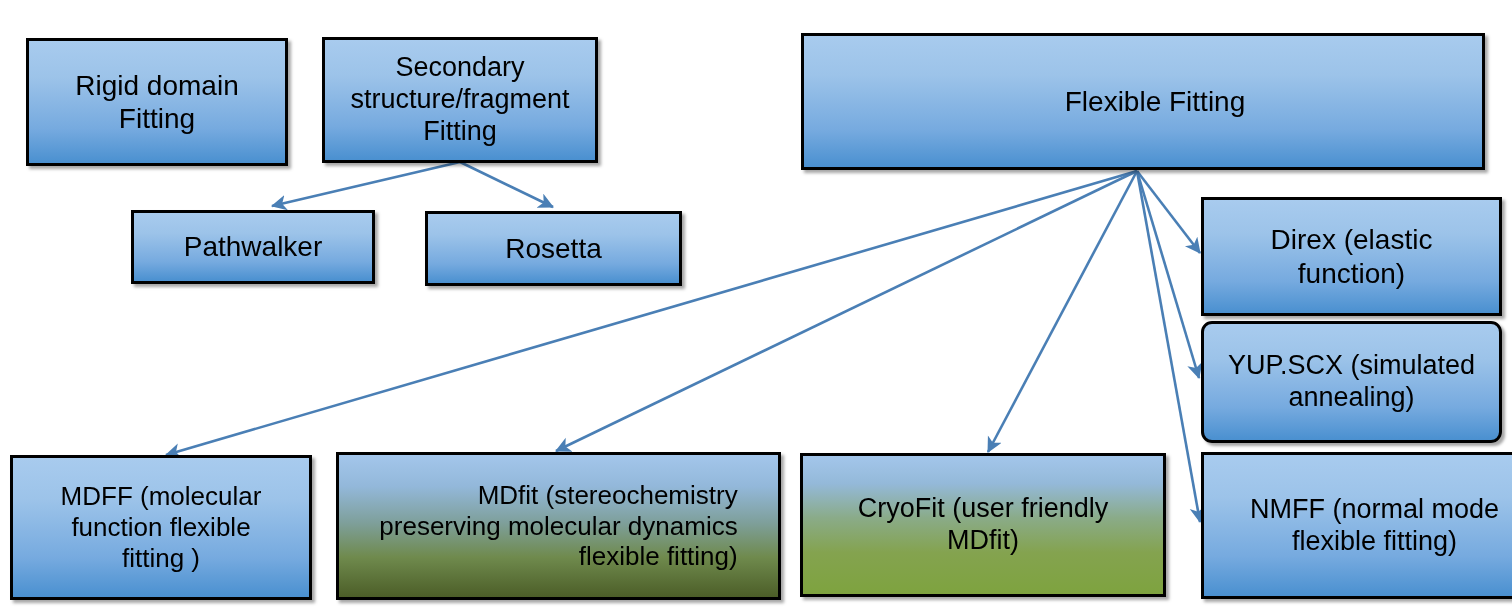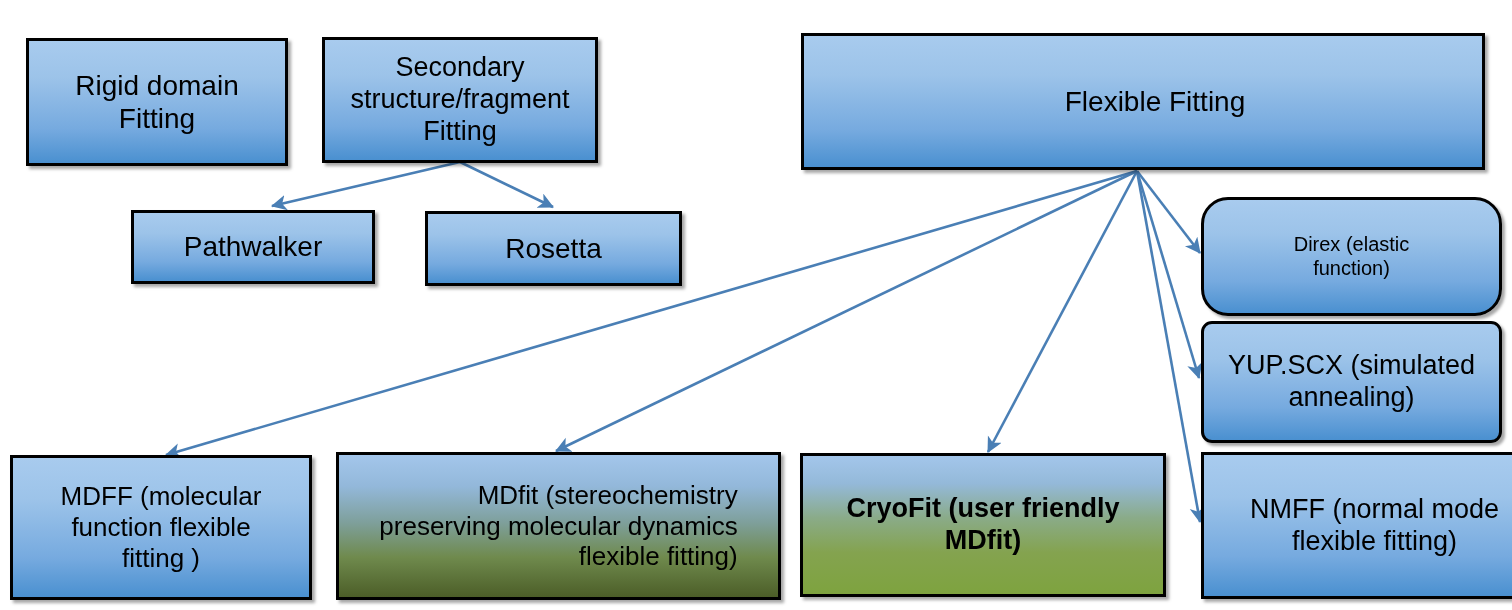--- a/index.html
+++ b/index.html
@@ -29,21 +29,20 @@
     box-shadow: 3px 3px 3px rgba(0,0,0,0.35);
     background-image: linear-gradient(to bottom, #a8cbee 0%, #9cc3e9 30%, #76aadf 72%, #4a90d0 100%);
     white-space: pre-line;
     overflow: hidden;
   }
   .node.green {
     background-image: linear-gradient(to bottom, #a3c6eb 0%, #93b8da 22%, #7e9f9a 48%, #6f8a4d 72%, #4c5e28 100%);
   }
   .node.green2 {
     background-image: linear-gradient(to bottom, #a3c6eb 0%, #94b9d9 20%, #8aab88 45%, #84a34f 70%, #7ea33f 100%);
-    font-weight: bold;
   }
   svg.edges {
     position: absolute;
     left: 0;
     top: 0;
     width: 1512px;
     height: 610px;
     pointer-events: none;
   }
 </style>
@@ -70,21 +69,21 @@
   </svg>
   <div id="node-layer">
       <div class="node" style="left: 26px; top: 38px; width: 262px; height: 128px; font-size: 28px;"><span>Rigid domain
 Fitting</span></div>
       <div class="node" style="left: 322px; top: 37px; width: 276px; height: 126px; font-size: 27px; align-items: center;"><span>Secondary
 structure/fragment
 Fitting</span></div>
       <div class="node" style="left: 801px; top: 33px; width: 684px; height: 137px; font-size: 28px; padding-left: 32px;"><span>Flexible Fitting</span></div>
       <div class="node" style="left: 131px; top: 210px; width: 244px; height: 74px; font-size: 28px;"><span>Pathwalker</span></div>
       <div class="node" style="left: 425px; top: 211px; width: 257px; height: 75px; font-size: 28px;"><span>Rosetta</span></div>
-      <div class="node" style="left: 1201px; top: 197px; width: 301px; height: 119px; font-size: 20px; border-radius: 27px;"><span>Direx (elastic
+      <div class="node" style="left: 1201px; top: 197px; width: 301px; height: 119px; font-size: 28px;"><span>Direx (elastic
 function)</span></div>
       <div class="node" style="left: 1201px; top: 321px; width: 301px; height: 122px; font-size: 27px; border-radius: 11px;"><span>YUP.SCX (simulated
 annealing)</span></div>
       <div class="node" style="left: 1201px; top: 452px; width: 347px; height: 147px; font-size: 27px;"><span>NMFF (normal mode
 flexible fitting)</span></div>
       <div class="node" style="left: 10px; top: 455px; width: 302px; height: 145px; font-size: 26px;"><span>MDFF (molecular
 function flexible
 fitting )</span></div>
       <div class="node green" style="left: 336px; top: 452px; width: 445px; height: 148px; font-size: 26px; text-align: right;"><span>MDfit (stereochemistry
 preserving molecular dynamics

